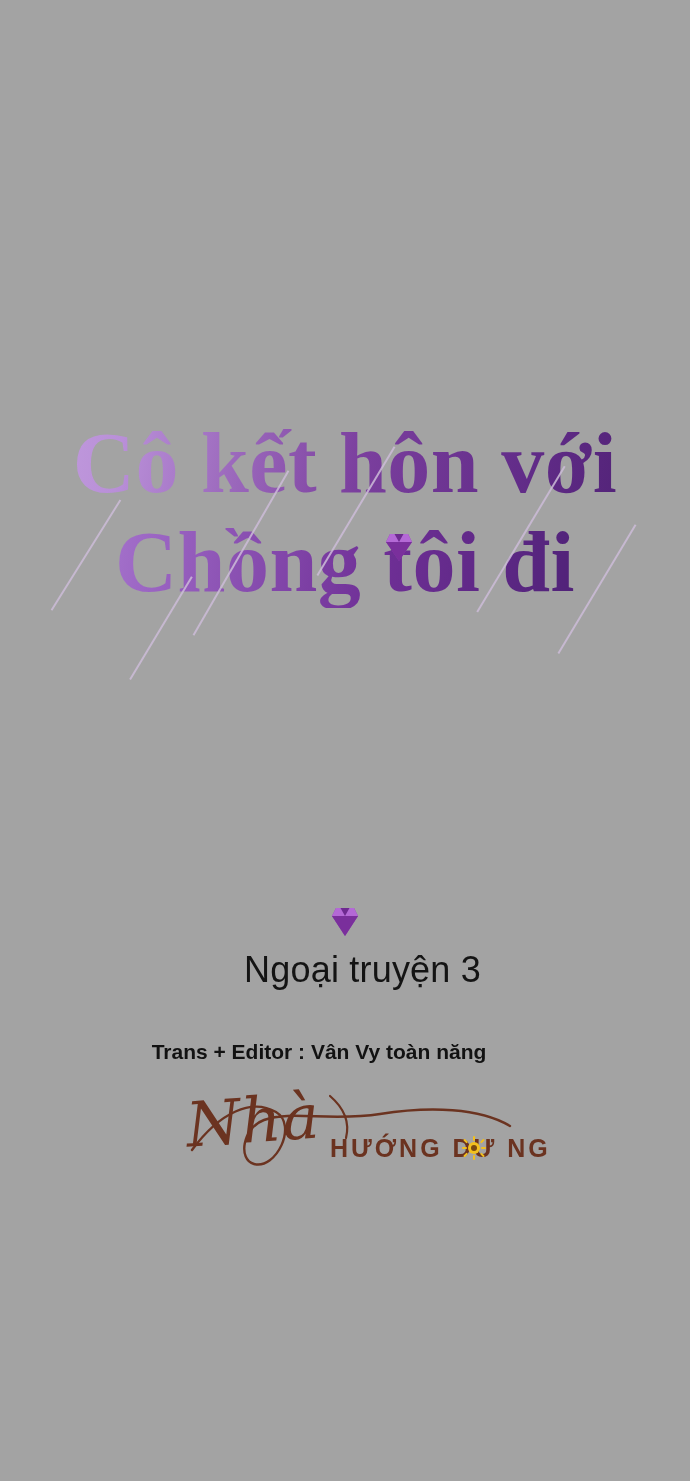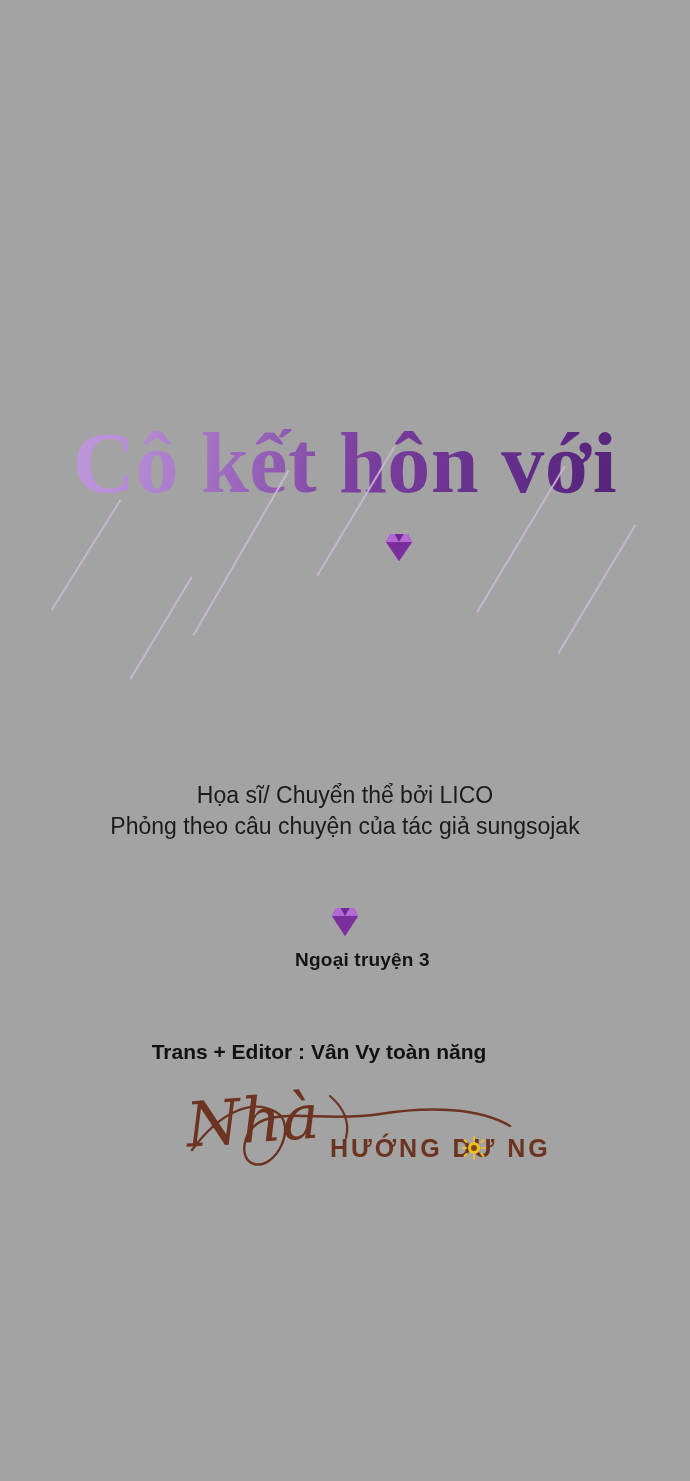--- a/index.html
+++ b/index.html
@@ -98,22 +98,22 @@
     width: 690px;
     text-align: center;
   }
   .chapter-gem {
     width: 28px;
     height: 32px;
     margin: 0 auto 12px auto;
     display: block;
   }
   .chapter-title {
-    font-size: 19px;
-    font-weight: 700;
+    font-size: 36px;
+    font-weight: 400;
     color: #141414;
     letter-spacing: 0.2px;
     padding-left: 35px;
   }
 
   
   .translator {
     position: absolute;
     top: 1040px;
     left: 0;
@@ -168,40 +168,37 @@
     pointer-events: none;
   }
 </style>
 </head>
 <body>
 
 <div class="page">
 
   <div class="title-block">
     <div class="title-line title-line-1">Cô kết hôn với</div>
+    <div class="title-line title-line-2">Chồng tôi đi</div>
 
     <span class="deco-line deco-1"></span>
     <span class="deco-line deco-2"></span>
     <span class="deco-line deco-3"></span>
     <span class="deco-line deco-4"></span>
     <span class="deco-line deco-5"></span>
     <span class="deco-line deco-6"></span>
 
     <svg class="title-gem" viewBox="0 0 28 30">
       <polygon points="5,2 23,2 27,10 14,29 1,10" fill="#8b3fae"></polygon>
       <polygon points="5,2 23,2 27,10 1,10" fill="#b469d6"></polygon>
       <polygon points="9.5,2 14,10 18.5,2" fill="#6e2a90"></polygon>
       <polygon points="1,10 27,10 14,29" fill="#7a2f9c"></polygon>
     </svg>
   </div>
 
-  <div class="credits">
-    <div class="credits-line-1">Họa sĩ/ Chuyển thể bởi LICO</div>
-    <div class="credits-line-2">Phỏng theo câu chuyện của tác giả sungsojak</div>
-  </div>
 
   <div class="chapter-block">
     <svg class="chapter-gem" viewBox="0 0 28 32">
       <polygon points="5,3 23,3 27,11 14,31 1,11" fill="#8b3fae"></polygon>
       <polygon points="5,3 23,3 27,11 1,11" fill="#b469d6"></polygon>
       <polygon points="9.5,3 14,11 18.5,3" fill="#6e2a90"></polygon>
       <polygon points="1,11 27,11 14,31" fill="#7a2f9c"></polygon>
     </svg>
     <div class="chapter-title">Ngoại truyện 3</div>
   </div>

